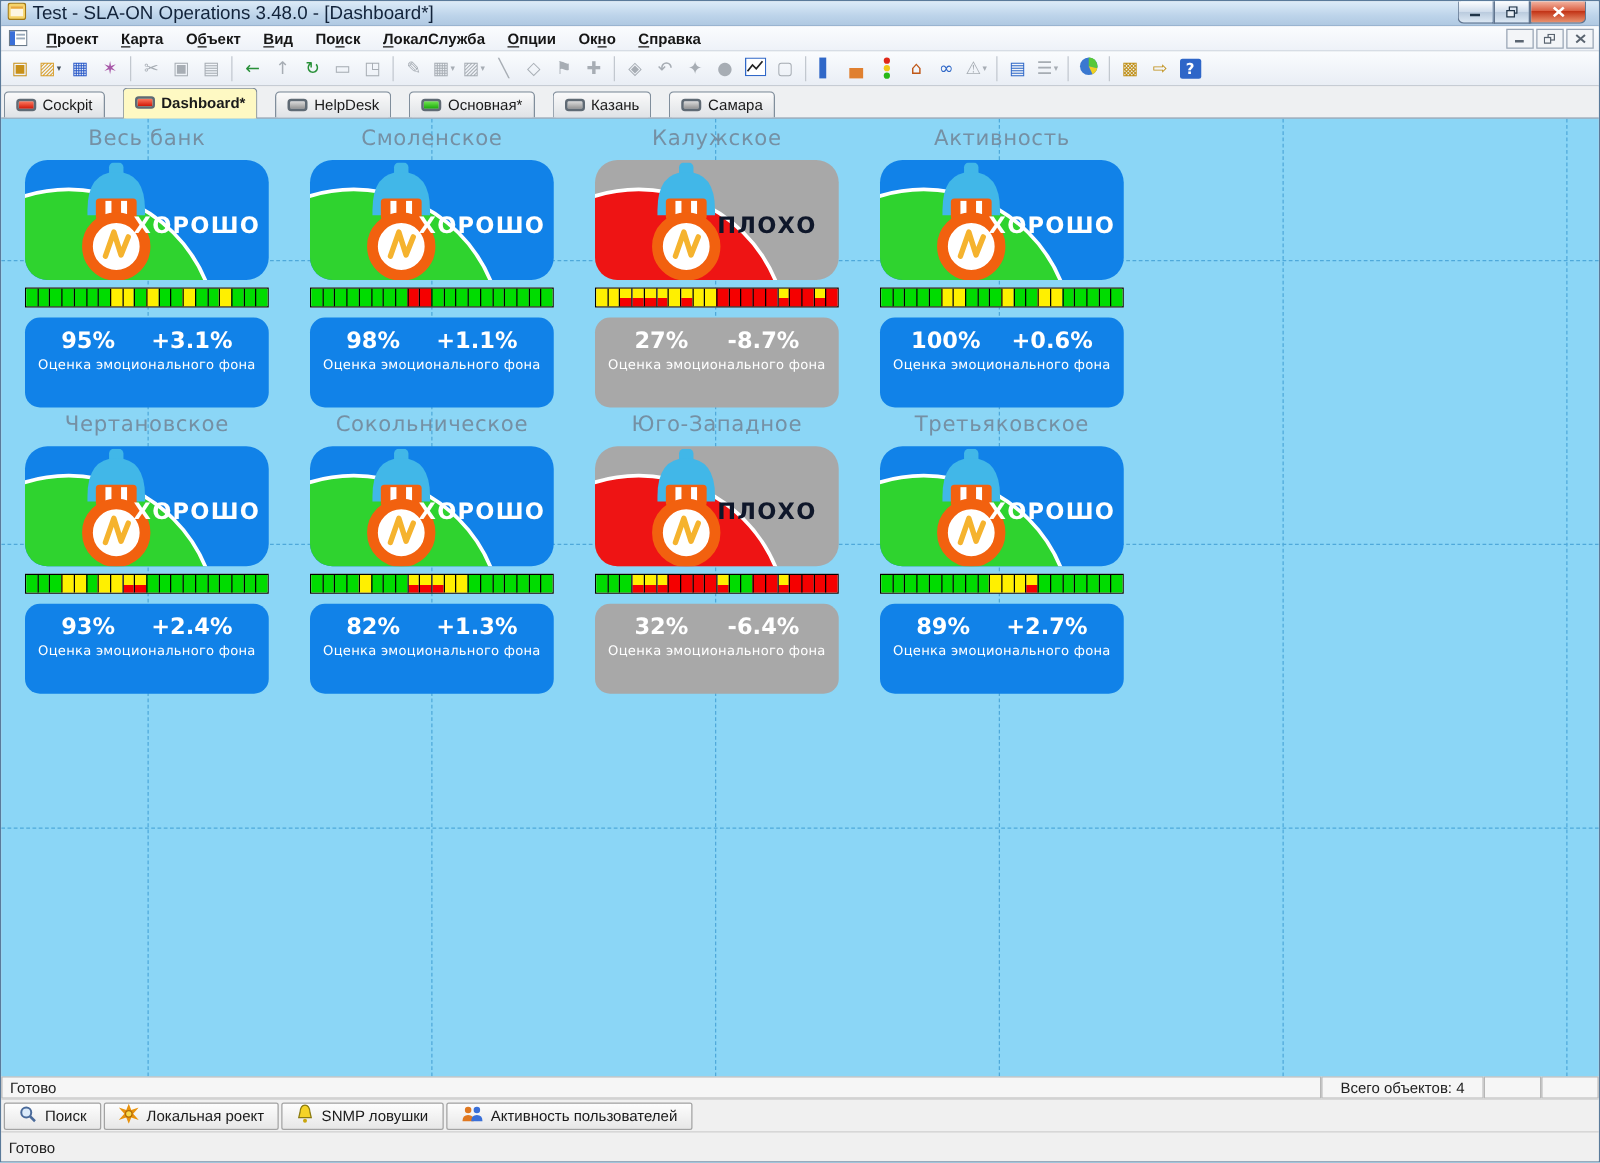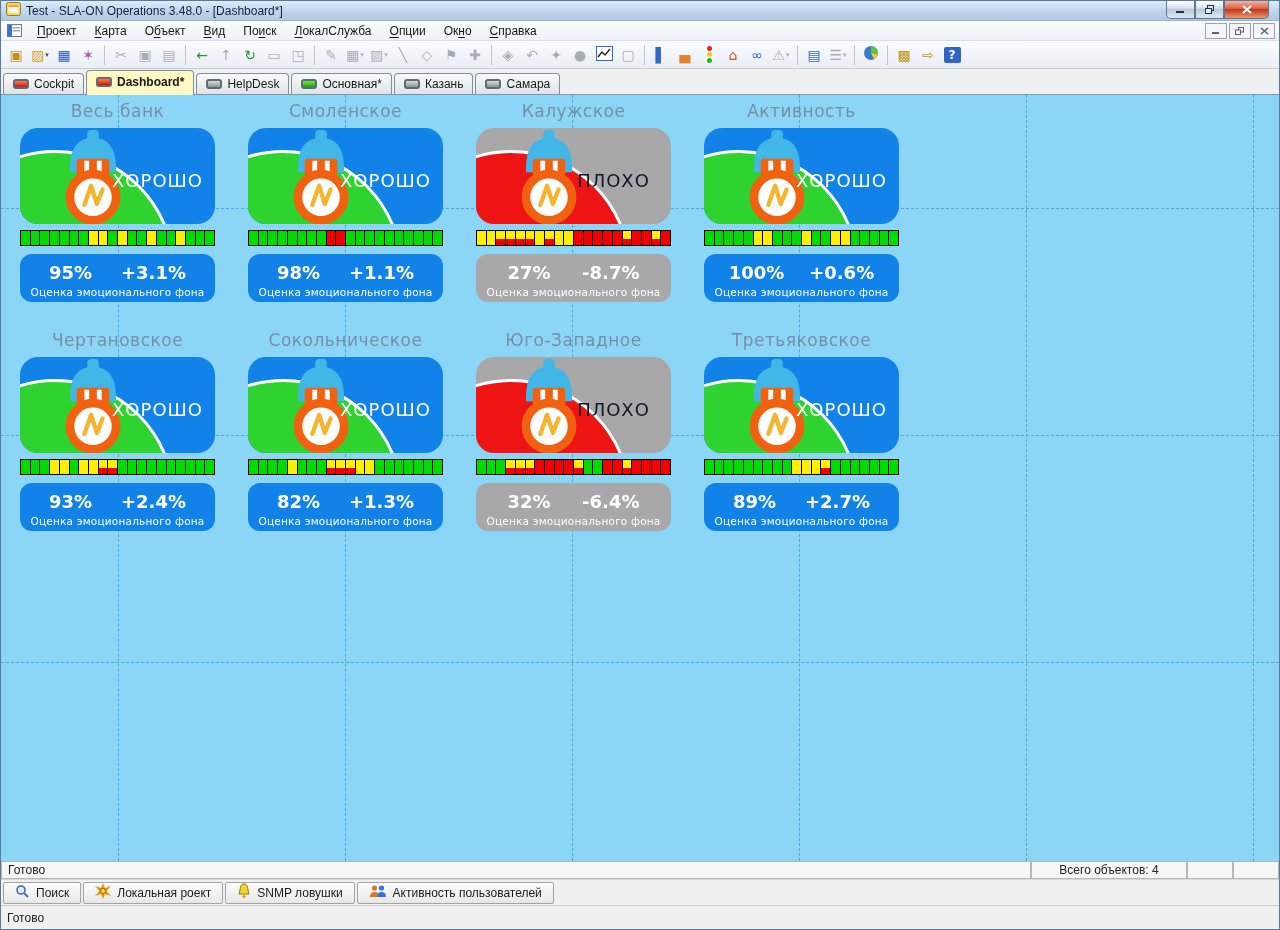--- a/index.html
+++ b/index.html
@@ -2,86 +2,86 @@
 <html style="--canvas: #8bd6f6; --grid_line: #4fa9da; --card_good: #1182e8; --card_bad: #a8a8a8; --quarter_good: #2fd32f; --quarter_bad: #ee1414; --seg_green: #00dc00; --seg_yellow: #fff000; --seg_red: #f50000; --bulb_orange: #f2610f; --bulb_cap: #41b7e8; --filament: #f5b32e; --title_text: #7590a4;"><head>
 <meta charset="utf-8">
 <style>
   * { box-sizing: border-box; margin: 0; padding: 0; }
   html,body { width:1280px; height:930px; overflow:hidden; }
   body { font-family:"Liberation Sans","DejaVu Sans",sans-serif; font-size:12px; background:#e8e8e8; }
   .window { width:1280px; height:930px; display:flex; flex-direction:column; border:1px solid #5a7a9a; }
 
   
   .titlebar { height:20px; flex:0 0 20px; background:linear-gradient(#dcebf8,#bdd4ea 60%,#b0c9e2); border-bottom:1px solid #9ab4d0; display:flex; align-items:center; padding-left:5px; position:relative; }
-  .titlebar .title-text { margin-left:5px; color:#12233a; font-size:12px; }
+  .titlebar .title-text { margin-left:5px; color:#12233a; font-size:15px; }
   .win-controls { position:absolute; right:10px; top:0; display:flex; }
   .wbtn { width:29px; height:18px; border:1px solid #61758f; border-top:none; background:linear-gradient(#fdfeff,#cfdceb 50%,#b9cadd 50%,#dce8f4); display:flex; align-items:center; justify-content:center; }
   .wbtn.first { border-radius:0 0 0 5px; }
   .wbtn.close { width:45px; border-radius:0 0 5px 0; background:linear-gradient(#f3b5a2,#da6044 45%,#c02f12 45%,#ea9572); }
 
   
-  .menubar { height:20px; flex:0 0 20px; background:linear-gradient(#fbfcfe,#eef2f8); border-bottom:1px solid #d7dde5; display:flex; align-items:center; padding:0 4px; position:relative; }
+  .menubar { height:20px; flex:0 0 20px; background:linear-gradient(#fbfcfe,#eef2f8); border-bottom:1px solid #d7dde5; display:flex; align-items:center; padding:0 4px; position:relative;font-weight:bold; }
   .menubar .mdi-system-icon { margin:0 6px 0 2px; display:inline-flex; }
   .menu-item { padding:2px 9px; color:#161616; cursor:default; }
   .menu-item u { text-underline-offset:2px; }
   .mdi-controls { position:absolute; right:4px; top:2px; display:flex; gap:2px; }
   .mbtn { width:22px; height:16px; border:1px solid #98a4b4; background:#f3f5f8; display:flex; align-items:center; justify-content:center; }
 
   
   .toolbar { height:28px; flex:0 0 28px; background:linear-gradient(#fafcfe,#e9eef5); border-bottom:1px solid #c6ccd4; display:flex; align-items:center; padding:0 3px; }
   .tbtn { width:24px; height:24px; display:flex; align-items:center; justify-content:center; border-radius:2px; }
   .tbtn .tg { font-family:"DejaVu Sans",sans-serif; font-size:14px; line-height:1; }
   .tbtn.dis .tg, .tbtn.dis .caret { color:#a7adb4; }
   .tbtn .tg.boxed { width:17px; height:16px; border-radius:2px; font-weight:bold; font-size:12px; display:flex; align-items:center; justify-content:center; }
   .caret { font-size:7px; color:#44505c; margin-left:1px; }
   .tsep { width:1px; height:20px; background:#c2c8cf; margin:0 4px; }
   .tl { display:inline-flex; flex-direction:column; gap:1px; }
   .tl i { width:5px; height:5px; border-radius:50%; display:block; }
   .tl .r{background:#e02818;} .tl .y{background:#f0c818;} .tl .g{background:#28b818;}
 
   
   .tabbar { height:26px; flex:0 0 26px; background:#eef0f2; border-bottom:1px solid #8193a5; display:flex; align-items:flex-end; padding:0 2px; }
-  .tab { display:flex; align-items:center; gap:5px; border:1px solid #808e9c; border-bottom:none; border-radius:4px 4px 0 0; background:linear-gradient(#fafafa,#dfe2e6); padding:2px 9px 3px; margin-right:2px; height:21px; color:#1a1a1a; cursor:default; }
+  .tab { display:flex; align-items:center; gap:5px; border:1px solid #808e9c; border-bottom:none; border-radius:4px 4px 0 0; background:linear-gradient(#fafafa,#dfe2e6); padding:2px 9px 3px; margin-right:14px; height:21px; color:#1a1a1a; cursor:default; }
   .tab.active { background:#fef9c3; height:25px; font-weight:bold; margin-bottom:-1px; padding-bottom:5px;text-align:center; }
   .tscreen { width:16px; height:10px; border:2px solid #5f6a74; border-radius:3px; display:inline-block; }
   .tscreen.red  { background:linear-gradient(#ff7a60,#d01505); }
   .tscreen.green{ background:linear-gradient(#72e452,#18a808); }
   .tscreen.gray { background:linear-gradient(#dcdcdc,#939393); }
 
   
   .canvas { position:relative; flex:1 1 auto; background:var(--canvas); overflow:hidden; }
   .gv { position:absolute; top:0; bottom:0; width:0; border-left:1px dashed var(--grid_line); }
   .gh { position:absolute; left:0; right:0; height:0; border-top:1px dashed var(--grid_line); }
 
   .tile { position:absolute; width:195px; height:215px; font-family:"DejaVu Sans",sans-serif; }
   .t-title { position:absolute; top:6px; left:0; right:0; text-align:center; font-size:17px; letter-spacing:.5px; color:var(--title_text); }
   .t-card { position:absolute; top:33px; left:0; right:0; height:96px; border-radius:18px; background:var(--card_good); overflow:hidden; }
   .t-card.bad { background:var(--card_bad); }
   .quarter { position:absolute; left:-85px; top:22px; width:240px; height:240px; border-radius:50%; border:3px solid #fff; background:var(--quarter_good); }
   .bad .quarter { background:var(--quarter_bad); }
   .bulb { position:absolute; left:34px; top:2px; width:78px; height:96px; }
-  .t-status { position:absolute; left:84px; right:4px; top:42px; text-align:center; font-size:18px; font-weight:normal; letter-spacing:1px; color:#fff; }
+  .t-status { position:absolute; left:84px; right:4px; top:42px; text-align:center; font-size:18px; font-weight:bold; letter-spacing:1px; color:#fff; }
   .bad .t-status { color:#0f172a; }
   .t-bar { position:absolute; top:135px; left:0; right:0; height:16px; display:flex; border:1px solid #000; background:#fff; }
   .t-bar .seg { flex:1; border-left:1px solid #000; }
   .t-bar .seg:first-child { border-left:none; }
   .s-g { background:var(--seg_green); }
   .s-y { background:var(--seg_yellow); }
   .s-r { background:var(--seg_red); }
   .s-yr { background:linear-gradient(var(--seg_yellow) 0 55%, var(--seg_red) 55% 100%); }
-  .t-vals { position:absolute; top:159px; left:0; right:0; height:48px; border-radius:12px; background:var(--card_good); color:#fff; padding-top:8px; }
+  .t-vals { position:absolute; top:159px; left:0; right:0; height:72px; border-radius:12px; background:var(--card_good); color:#fff; padding-top:8px; }
   .t-vals.bad { background:var(--card_bad); }
   .vrow { display:flex; justify-content:space-evenly; font-size:18px; font-weight:bold; }
   .t-caption { text-align:center; font-size:10.5px; margin-top:3px; letter-spacing:.2px; }
 
   
   .statusbar1 { height:18px; flex:0 0 18px; background:#f4f4f4; display:flex; }
   .statusbar1 .cell { border:1px solid #b6b6b6; background:#f6f6f6; padding:1px 6px; font-size:12px; color:#222; white-space:nowrap; }
   .statusbar1 .main { flex:1; }
-  .statusbar1 .objects { width:156px; text-align:center; }
+  .statusbar1 .objects { width:130px; text-align:center; }
   .statusbar1 .small { width:46px; }
   .panelbar { height:26px; flex:0 0 26px; background:#f0f0f0; border-top:1px solid #d8d8d8; display:flex; align-items:center; padding-left:2px; }
   .pbtn { display:inline-flex; align-items:center; gap:6px; height:22px; padding:0 11px; border:1px solid #a3a3a3; background:linear-gradient(#fdfdfd,#e7e7e7); margin-right:2px; font-size:12px; color:#1a1a1a; border-radius:2px; }
   .statusbar2 { height:24px; flex:0 0 24px; background:#f0f0f0; border-top:1px solid #cfcfcf; display:flex; align-items:center; padding-left:6px; font-size:12px; color:#222; }
 </style>
 </head>
 <body>
 
 <div class="window">
 

